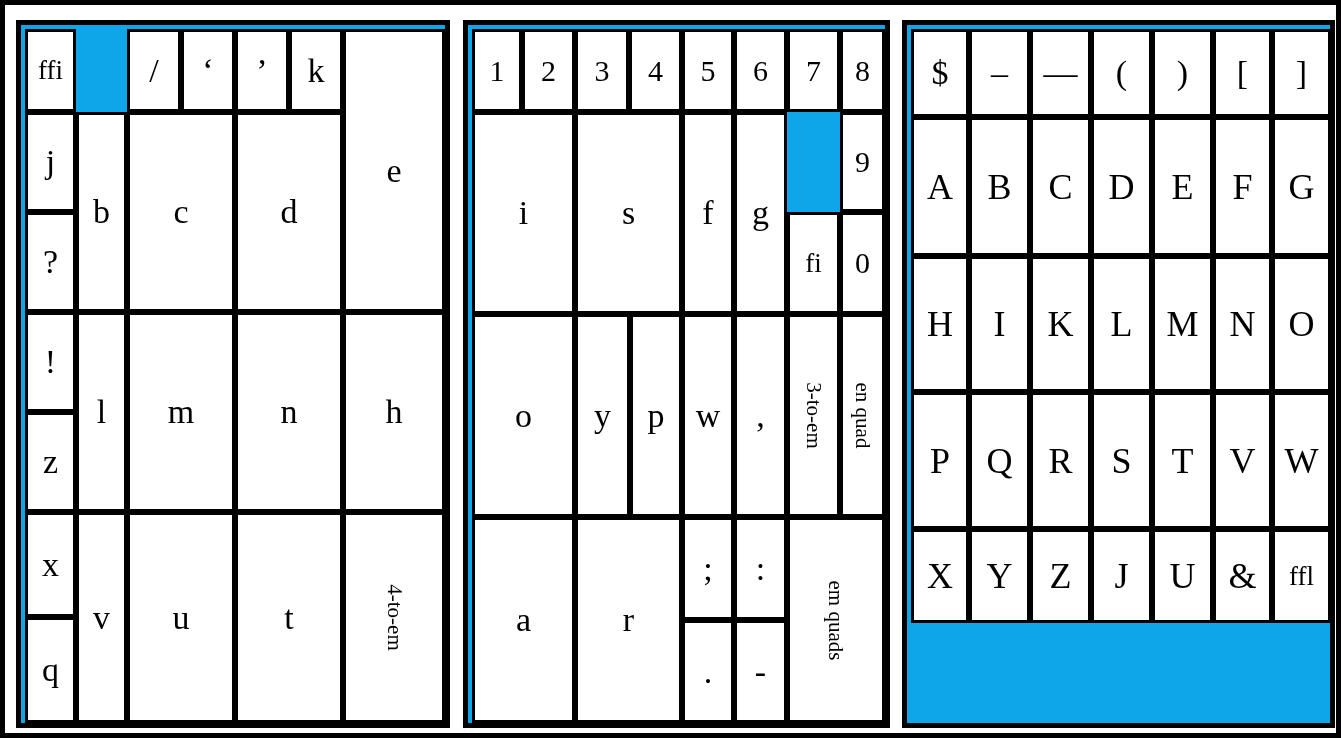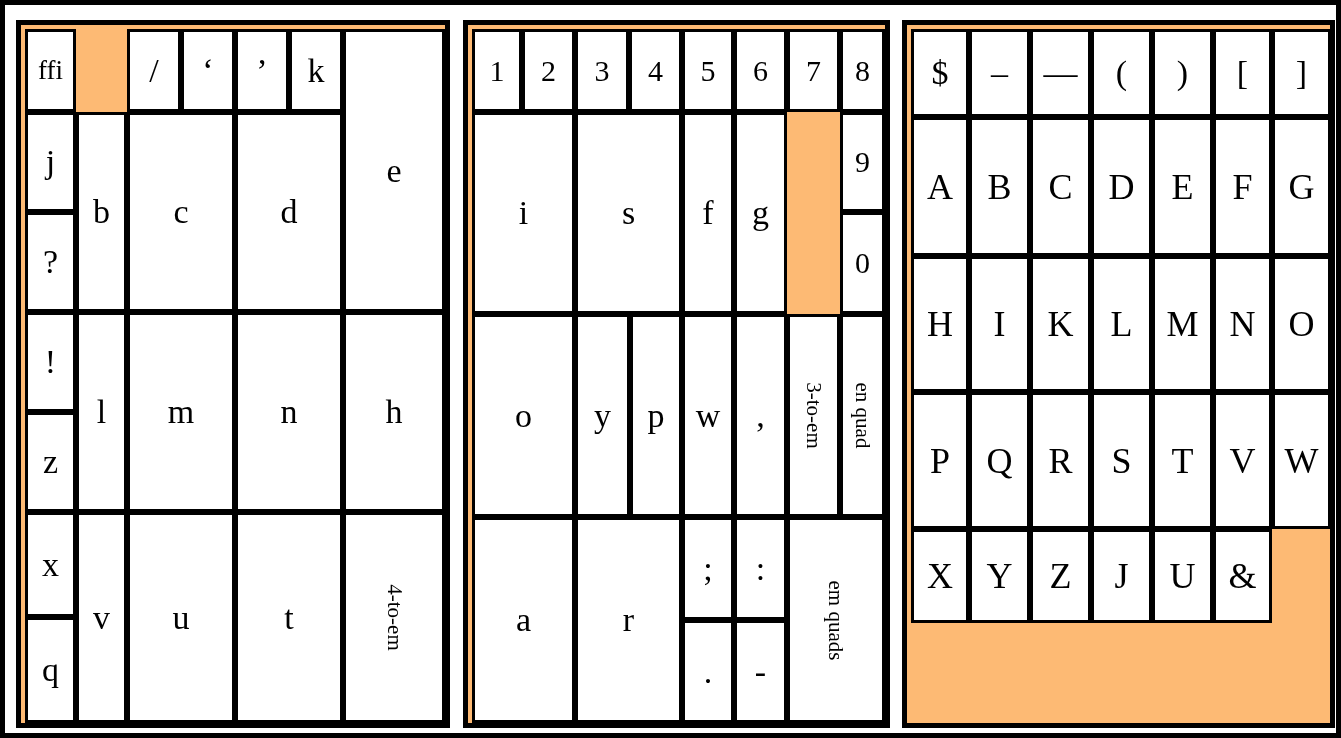--- a/index.html
+++ b/index.html
@@ -22,21 +22,21 @@
     box-sizing: border-box;
     border: 5px solid #000;
     background: #fff;
   }
 
   
   .tray {
     position: absolute;
     box-sizing: border-box;
     border: 5px solid #000;
-    background: #fdba74;
+    background: #0ea5e9;
   }
   #tray-left   { left: 11px;  top: 15px; width: 434px; height: 708px; }
   #tray-middle { left: 458px; top: 15px; width: 427px; height: 708px; }
   #tray-right  { left: 897px; top: 15px; width: 433px; height: 708px; }
 
   
   .cell {
     position: absolute;
     box-sizing: border-box;
     border: 3px solid #000;
@@ -168,20 +168,23 @@
       </div>
       <div class="cell" style="left: 107px; top: 87px; width: 107px; height: 202px;">
         <span class="glyph">s</span>
       </div>
       <div class="cell" style="left: 214px; top: 87px; width: 52px; height: 202px;">
         <span class="glyph">f</span>
       </div>
       <div class="cell" style="left: 266px; top: 87px; width: 53px; height: 202px;">
         <span class="glyph">g</span>
       </div>
+      <div class="cell" style="left: 319px; top: 187px; width: 53px; height: 102px;">
+        <span class="glyph small">fi</span>
+      </div>
       <div class="cell" style="left: 372px; top: 87px; width: 45px; height: 100px;">
         <span class="glyph num">9</span>
       </div>
       <div class="cell" style="left: 372px; top: 187px; width: 45px; height: 102px;">
         <span class="glyph num">0</span>
       </div>
       <div class="cell" style="left: 4px; top: 289px; width: 103px; height: 203px;">
         <span class="glyph">o</span>
       </div>
       <div class="cell" style="left: 107px; top: 289px; width: 55px; height: 203px;">
@@ -320,14 +323,17 @@
       </div>
       <div class="cell" style="left: 184px; top: 504px; width: 61px; height: 94px;">
         <span class="glyph big">J</span>
       </div>
       <div class="cell" style="left: 245px; top: 504px; width: 61px; height: 94px;">
         <span class="glyph big">U</span>
       </div>
       <div class="cell" style="left: 306px; top: 504px; width: 59px; height: 94px;">
         <span class="glyph big">&amp;</span>
       </div>
+      <div class="cell" style="left: 365px; top: 504px; width: 59px; height: 94px;">
+        <span class="glyph small">ffl</span>
+      </div>
     </div>
 </div>
 
 </body></html>

